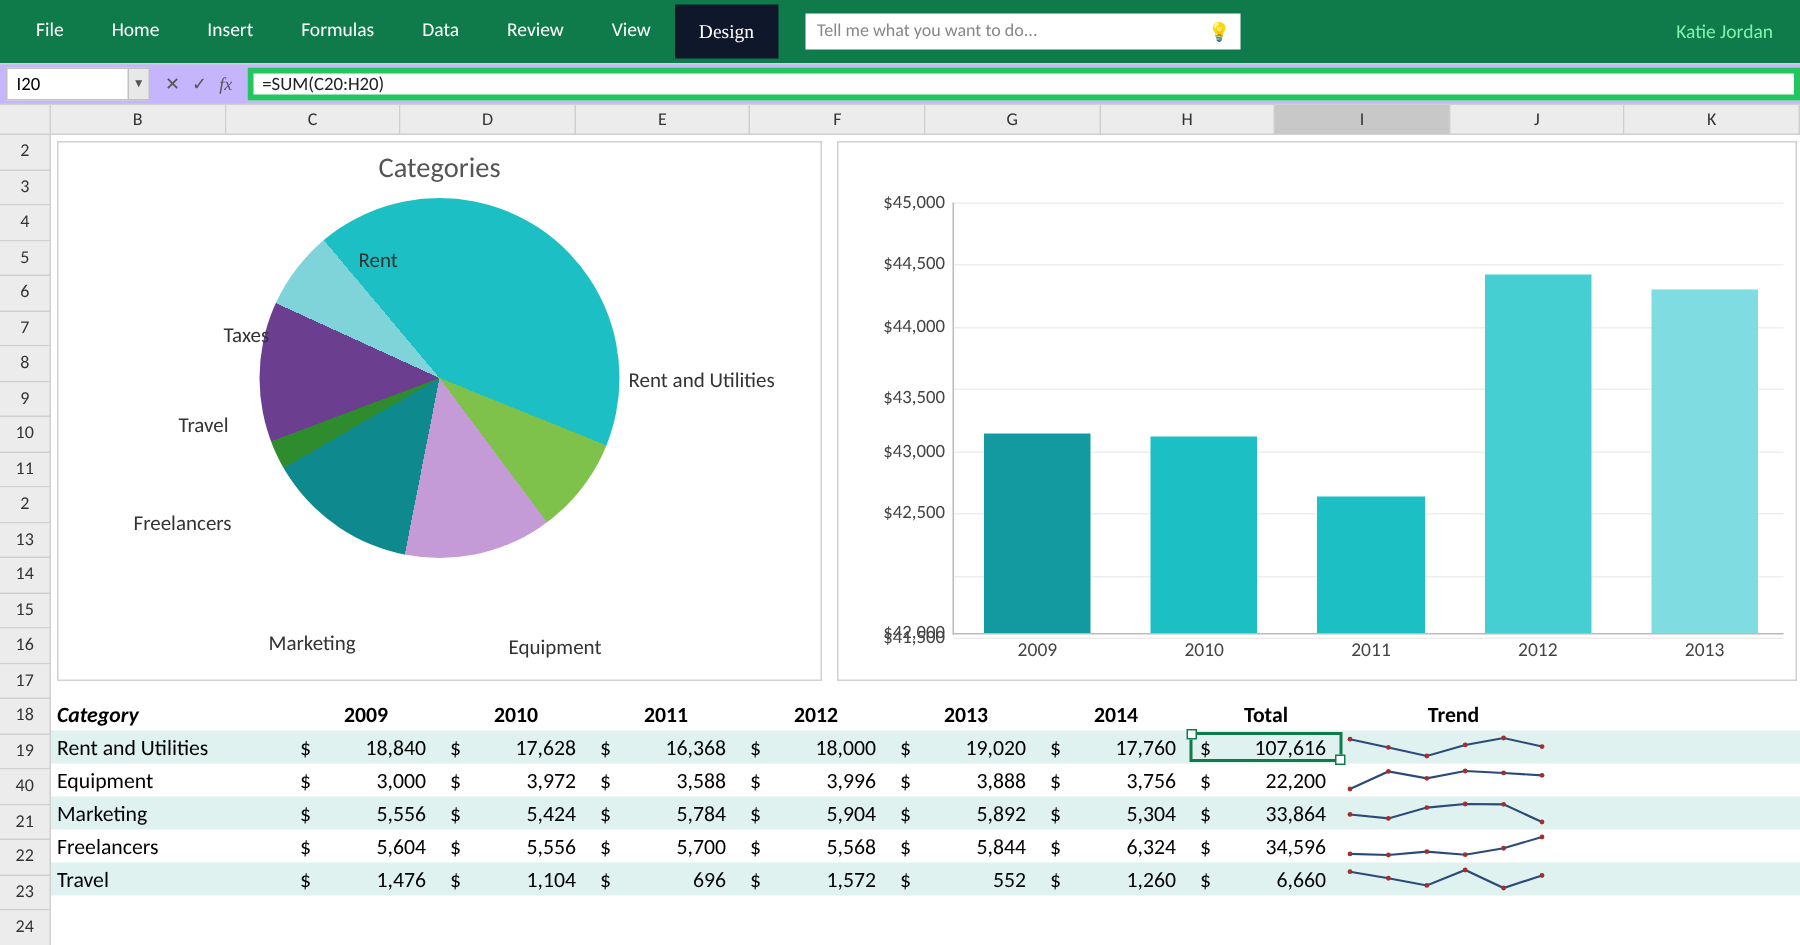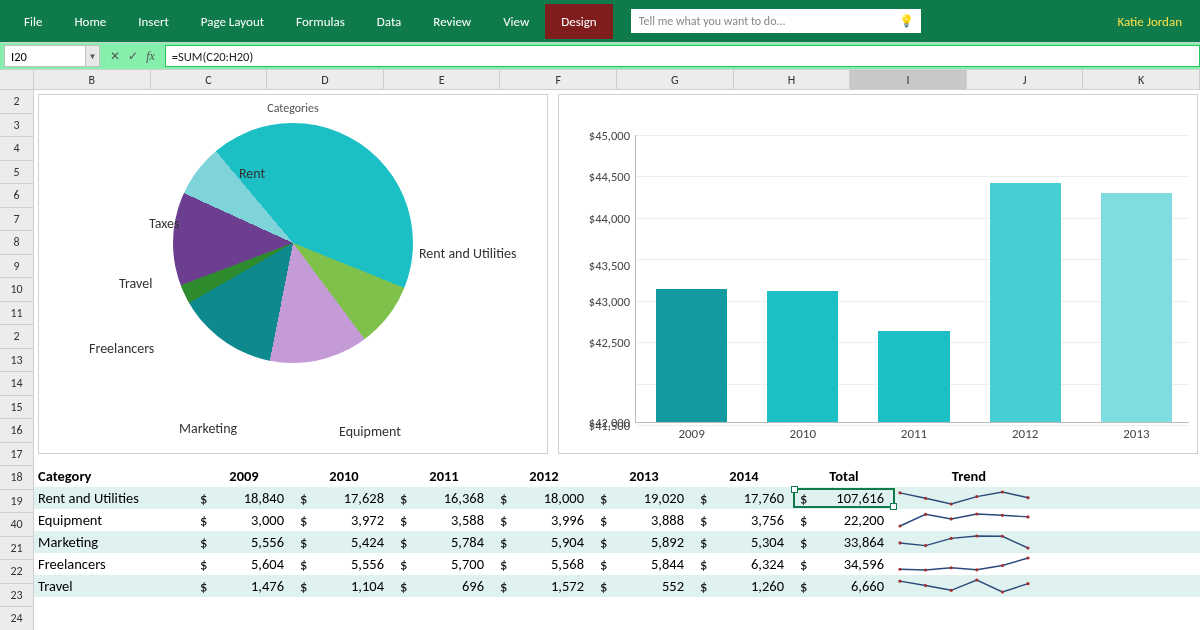--- a/index.html
+++ b/index.html
@@ -1,59 +1,59 @@
 <!DOCTYPE html>
 <html><head>
 <meta charset="utf-8">
 <style>
   * { box-sizing: border-box; margin: 0; padding: 0; }
   body { font-family: "Segoe UI", Calibri, Arial, sans-serif; font-size: 13px; background: #fff; overflow: hidden; width: 1200px; height: 630px; }
   .ribbon { background: #0f7b4a; height: 42px; display: flex; align-items: center; color: #fff; padding: 0 8px; position: relative; }
   .ribbon .tab { padding: 10px 16px; font-size: 13px; cursor: pointer; }
-  .ribbon .tab.active { background: #7f1d1d; }
+  .ribbon .tab.active { background: #0f172a; font-family: Liberation Serif, serif; }
   .tellme { margin-left: 18px; background: #fff; height: 24px; width: 290px; display: flex; align-items: center; padding: 0 8px; color: #888; font-size: 12px; position: relative; }
   .tellme .bulb { position: absolute; right: 6px; color: #e8a300; }
-  .user { position: absolute; right: 18px; color: #fde047; font-size: 13px; }
-
-  .formula-row { height: 28px; background: #86efac; border-top: 1px solid #d0d0d0; border-bottom: 1px solid #d0d0d0; display: flex; align-items: center; font-size: 12.5px; }
+  .user { position: absolute; right: 18px; color: #86efac; font-size: 13px; }
+
+  .formula-row { height: 28px; background: #c4b5fd; border-top: 1px solid #d0d0d0; border-bottom: 1px solid #d0d0d0; display: flex; align-items: center; font-size: 12.5px; }
   .namebox { width: 82px; height: 22px; background: #fff; border: 1px solid #c0c0c0; margin-left: 4px; padding: 0 6px; display: flex; align-items: center; }
   .namebox-dd { width: 14px; height: 22px; background: #e8e8e8; border: 1px solid #c0c0c0; border-left: none; display:flex; align-items:center; justify-content:center; color:#555; font-size:8px; }
   .fbicons { display: flex; align-items: center; gap: 8px; padding: 0 10px; color: #555; }
   .fbicons span { font-size: 12px; }
   .fx { font-style: italic; font-family: "Times New Roman", serif; }
-  .formula-input { flex: 1; height: 22px; background: #fff; border: 1px solid #22c55e; padding: 0 6px; display: flex; align-items: center; color: #222; }
+  .formula-input { flex: 1; height: 22px; background: #fff; border: 4px solid #22c55e; padding: 0 6px; display: flex; align-items: center; color: #222; }
 
   .grid-area { position: relative; height: 560px; background: #fff; }
   .col-headers { display: grid; grid-template-columns: 34px repeat(10, 1fr); height: 20px; background: #e9e9e9; }
   .col-headers div { border-right: 1px solid #cfcfcf; border-bottom: 1px solid #cfcfcf; display: flex; align-items: center; justify-content: center; font-size: 12px; color: #333; background: #ececec; }
   .col-headers div.sel { background: #c8c8c8; }
   .row-headers { position: absolute; left: 0; top: 20px; width: 34px; }
   .row-headers div { height: 23.5px; border-right: 1px solid #cfcfcf; border-bottom: 1px solid #cfcfcf; background: #ececec; display: flex; align-items: center; justify-content: center; font-size: 12px; color: #333; }
   .sheet { position: absolute; left: 34px; top: 20px; right: 0; bottom: 0; background: #fff; }
 
   .chart-box { position: absolute; background: #fff; border: 1px solid #d0d0d0; }
-  .chart-title { text-align: center; color: #555; font-size: 12px; padding: 6px 0 2px; }
+  .chart-title { text-align: center; color: #555; font-size: 19px; padding: 6px 0 2px; }
 
   
   .pie-wrap { position: relative; width: 240px; height: 240px; margin: 6px auto 0; }
   .pie { width: 100%; height: 100%; border-radius: 50%; }
   .pie-label { position: absolute; font-size: 14px; color: #333; white-space: nowrap; }
 
   
   .bar-area { position: absolute; left: 76px; right: 8px; top: 40px; bottom: 30px; border-left: 1px solid #bbb; border-bottom: 1px solid #bbb; }
   .ytick { position: absolute; right: 100%; transform: translateY(-50%); padding-right: 6px; font-size: 12.5px; color: #444; white-space: nowrap; }
   .gridline { position: absolute; left: 0; right: 0; border-top: 1px solid #eee; }
   .bar { position: absolute; bottom: 0; }
   .xlabel { position: absolute; top: 100%; transform: translateX(-50%); padding-top: 4px; font-size: 13px; color: #444; }
 
   
   .data-table { position: absolute; left: 0; top: 375px; right: 0; font-size: 14.5px; }
   .data-table .tr { display: grid; grid-template-columns: 160px repeat(7, 100px) 150px; height: 22px; align-items: center; }
   .data-table .th { font-weight: bold; text-align: center; }
-  .data-table .th.left { text-align: left; padding-left: 4px; }
+  .data-table .th.left { text-align: left; padding-left: 4px; font-style: italic; }
   .data-table .cell { display: flex; }
   .data-table .cell.cat { padding-left: 4px; }
   .data-table .cell.num { justify-content: space-between; padding: 0 10px 0 6px; }
   .data-table .tr.band { background: #e0f2ef; }
   .total-sel { outline: 2px solid #0f7b4a; outline-offset: -1px; position: relative; }
   .total-sel::before, .total-sel::after { content:''; position:absolute; width:5px; height:5px; border:1px solid #0f7b4a; background:#fff; }
   .total-sel::before { left:-3px; top:-3px; }
   .total-sel::after { right:-3px; bottom:-3px; }
 
   .spark { width: 140px; height: 20px; }
@@ -61,21 +61,20 @@
   .spark circle { fill: #a03030; }
 </style>
 </head>
 <body>
 
 <div class="ribbon">
   <div id="tabs-host" style="display: flex; justify-content: flex-end;">
       <div class="tab">File</div>
       <div class="tab">Home</div>
       <div class="tab">Insert</div>
-      <div class="tab">Page Layout</div>
       <div class="tab">Formulas</div>
       <div class="tab">Data</div>
       <div class="tab">Review</div>
       <div class="tab">View</div>
       <div class="tab active">Design</div>
     </div>
   <div class="tellme">
     <span>Tell me what you want to do...</span>
     <span class="bulb">💡</span>
   </div>

